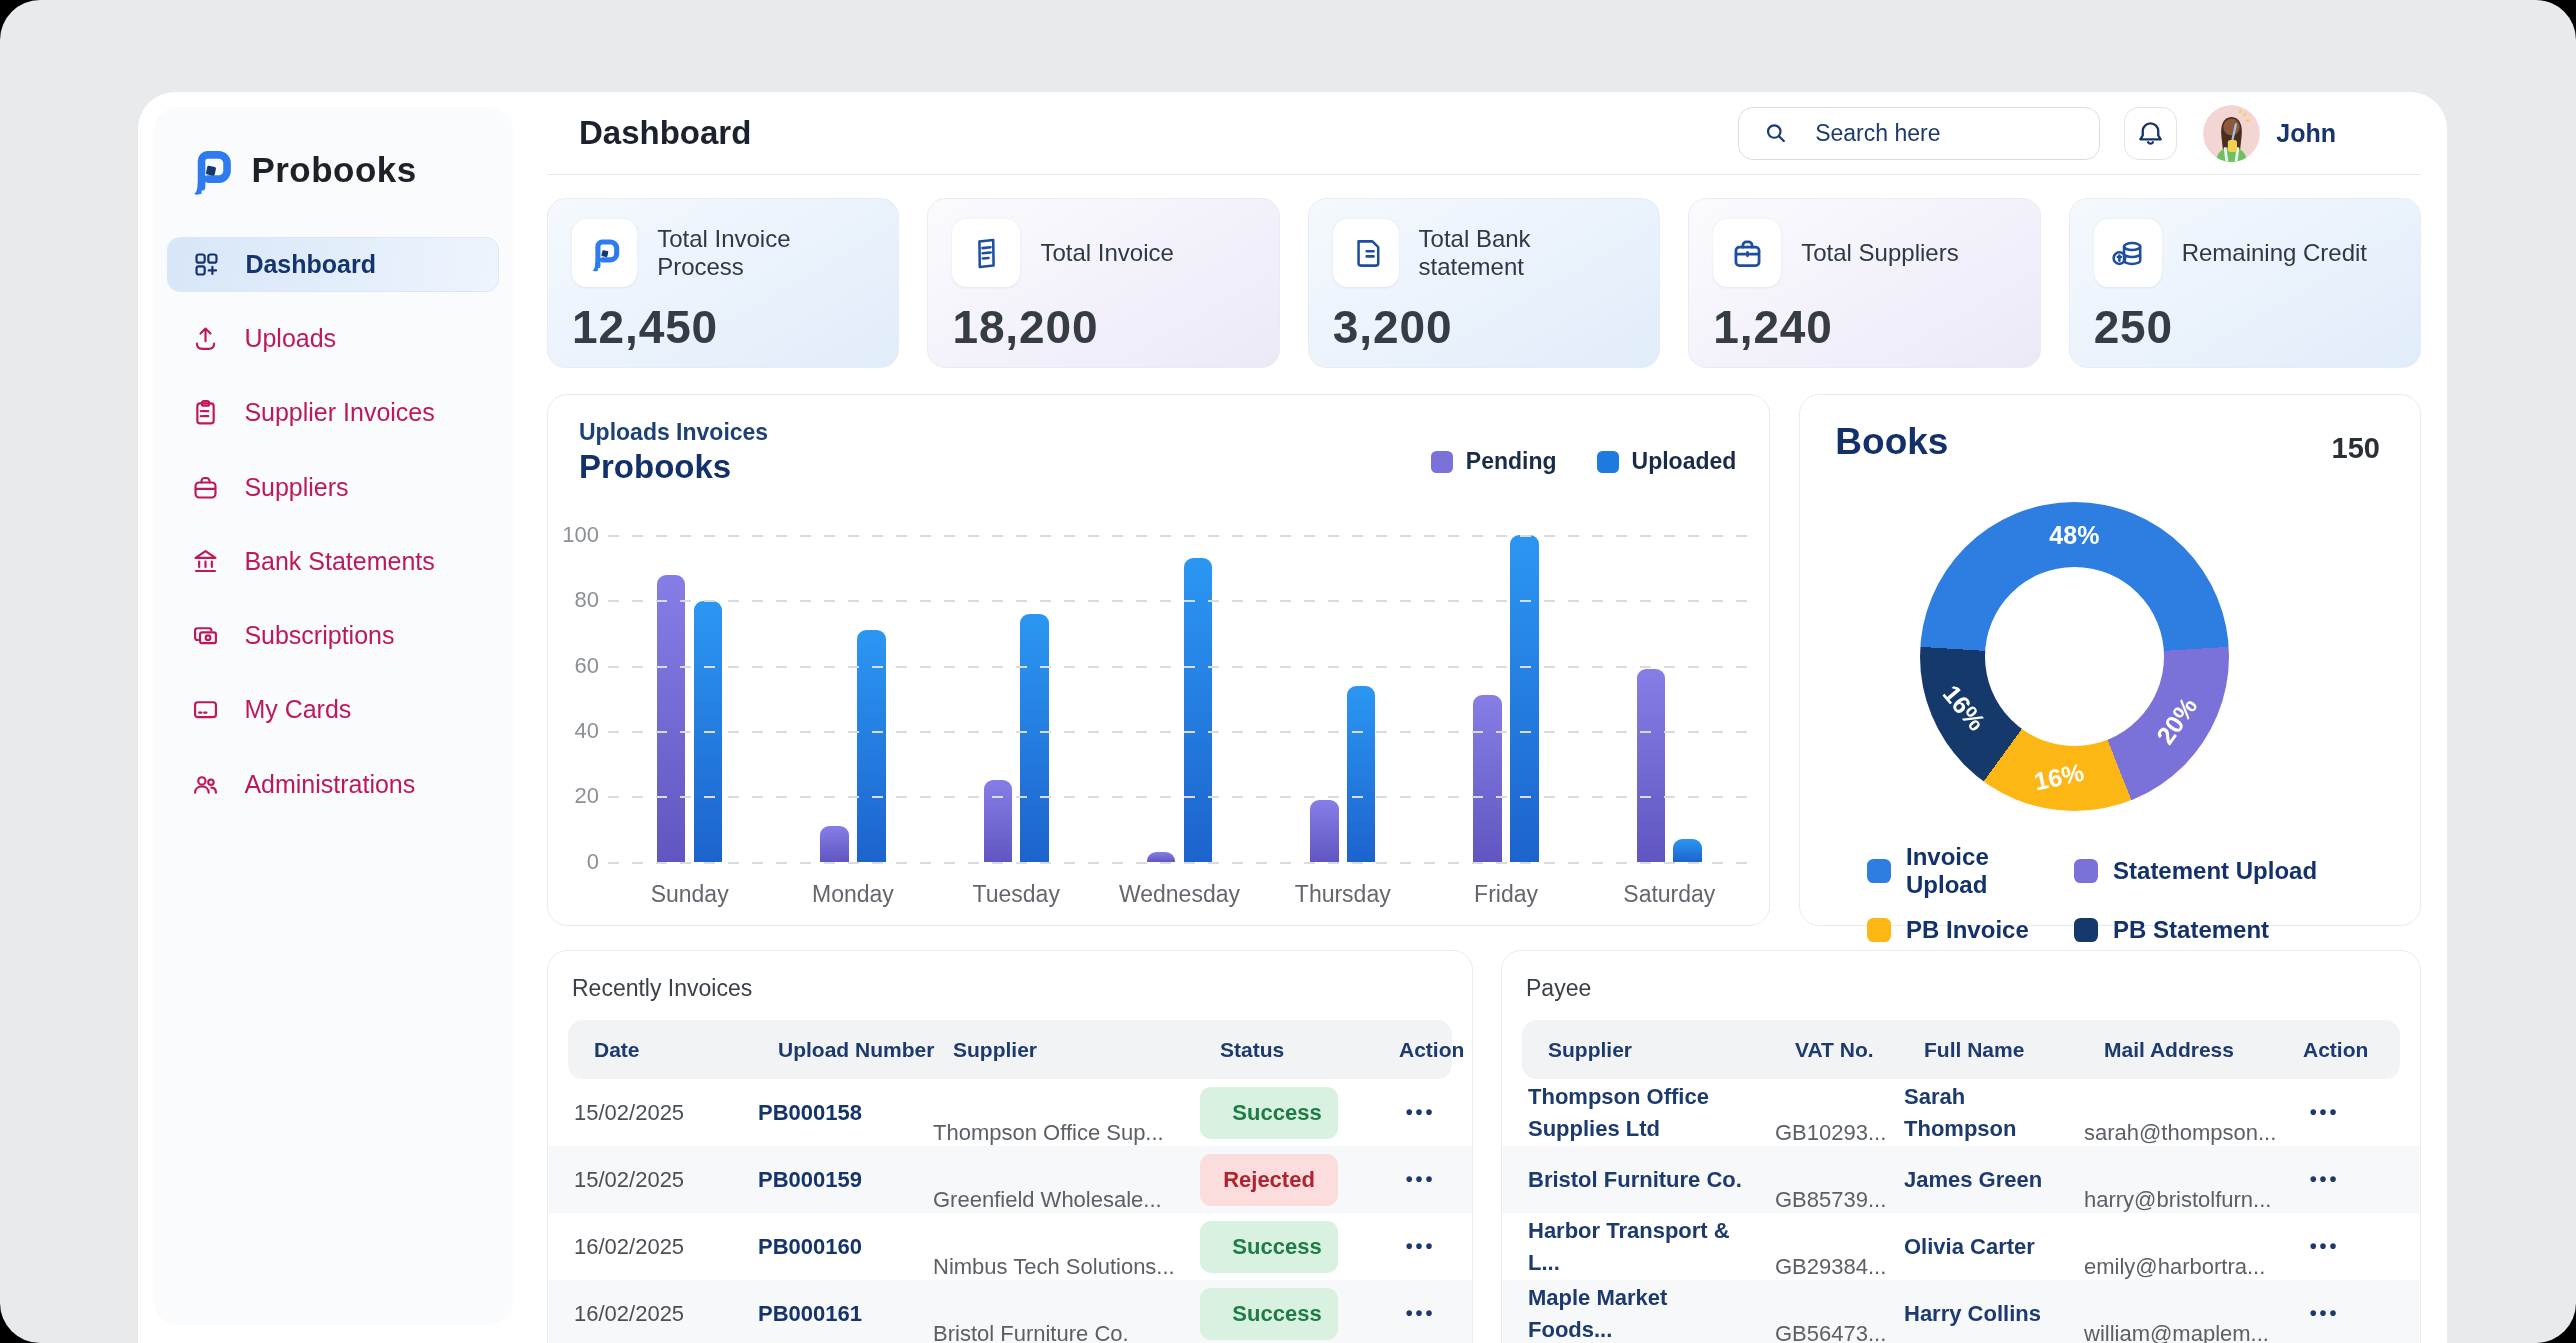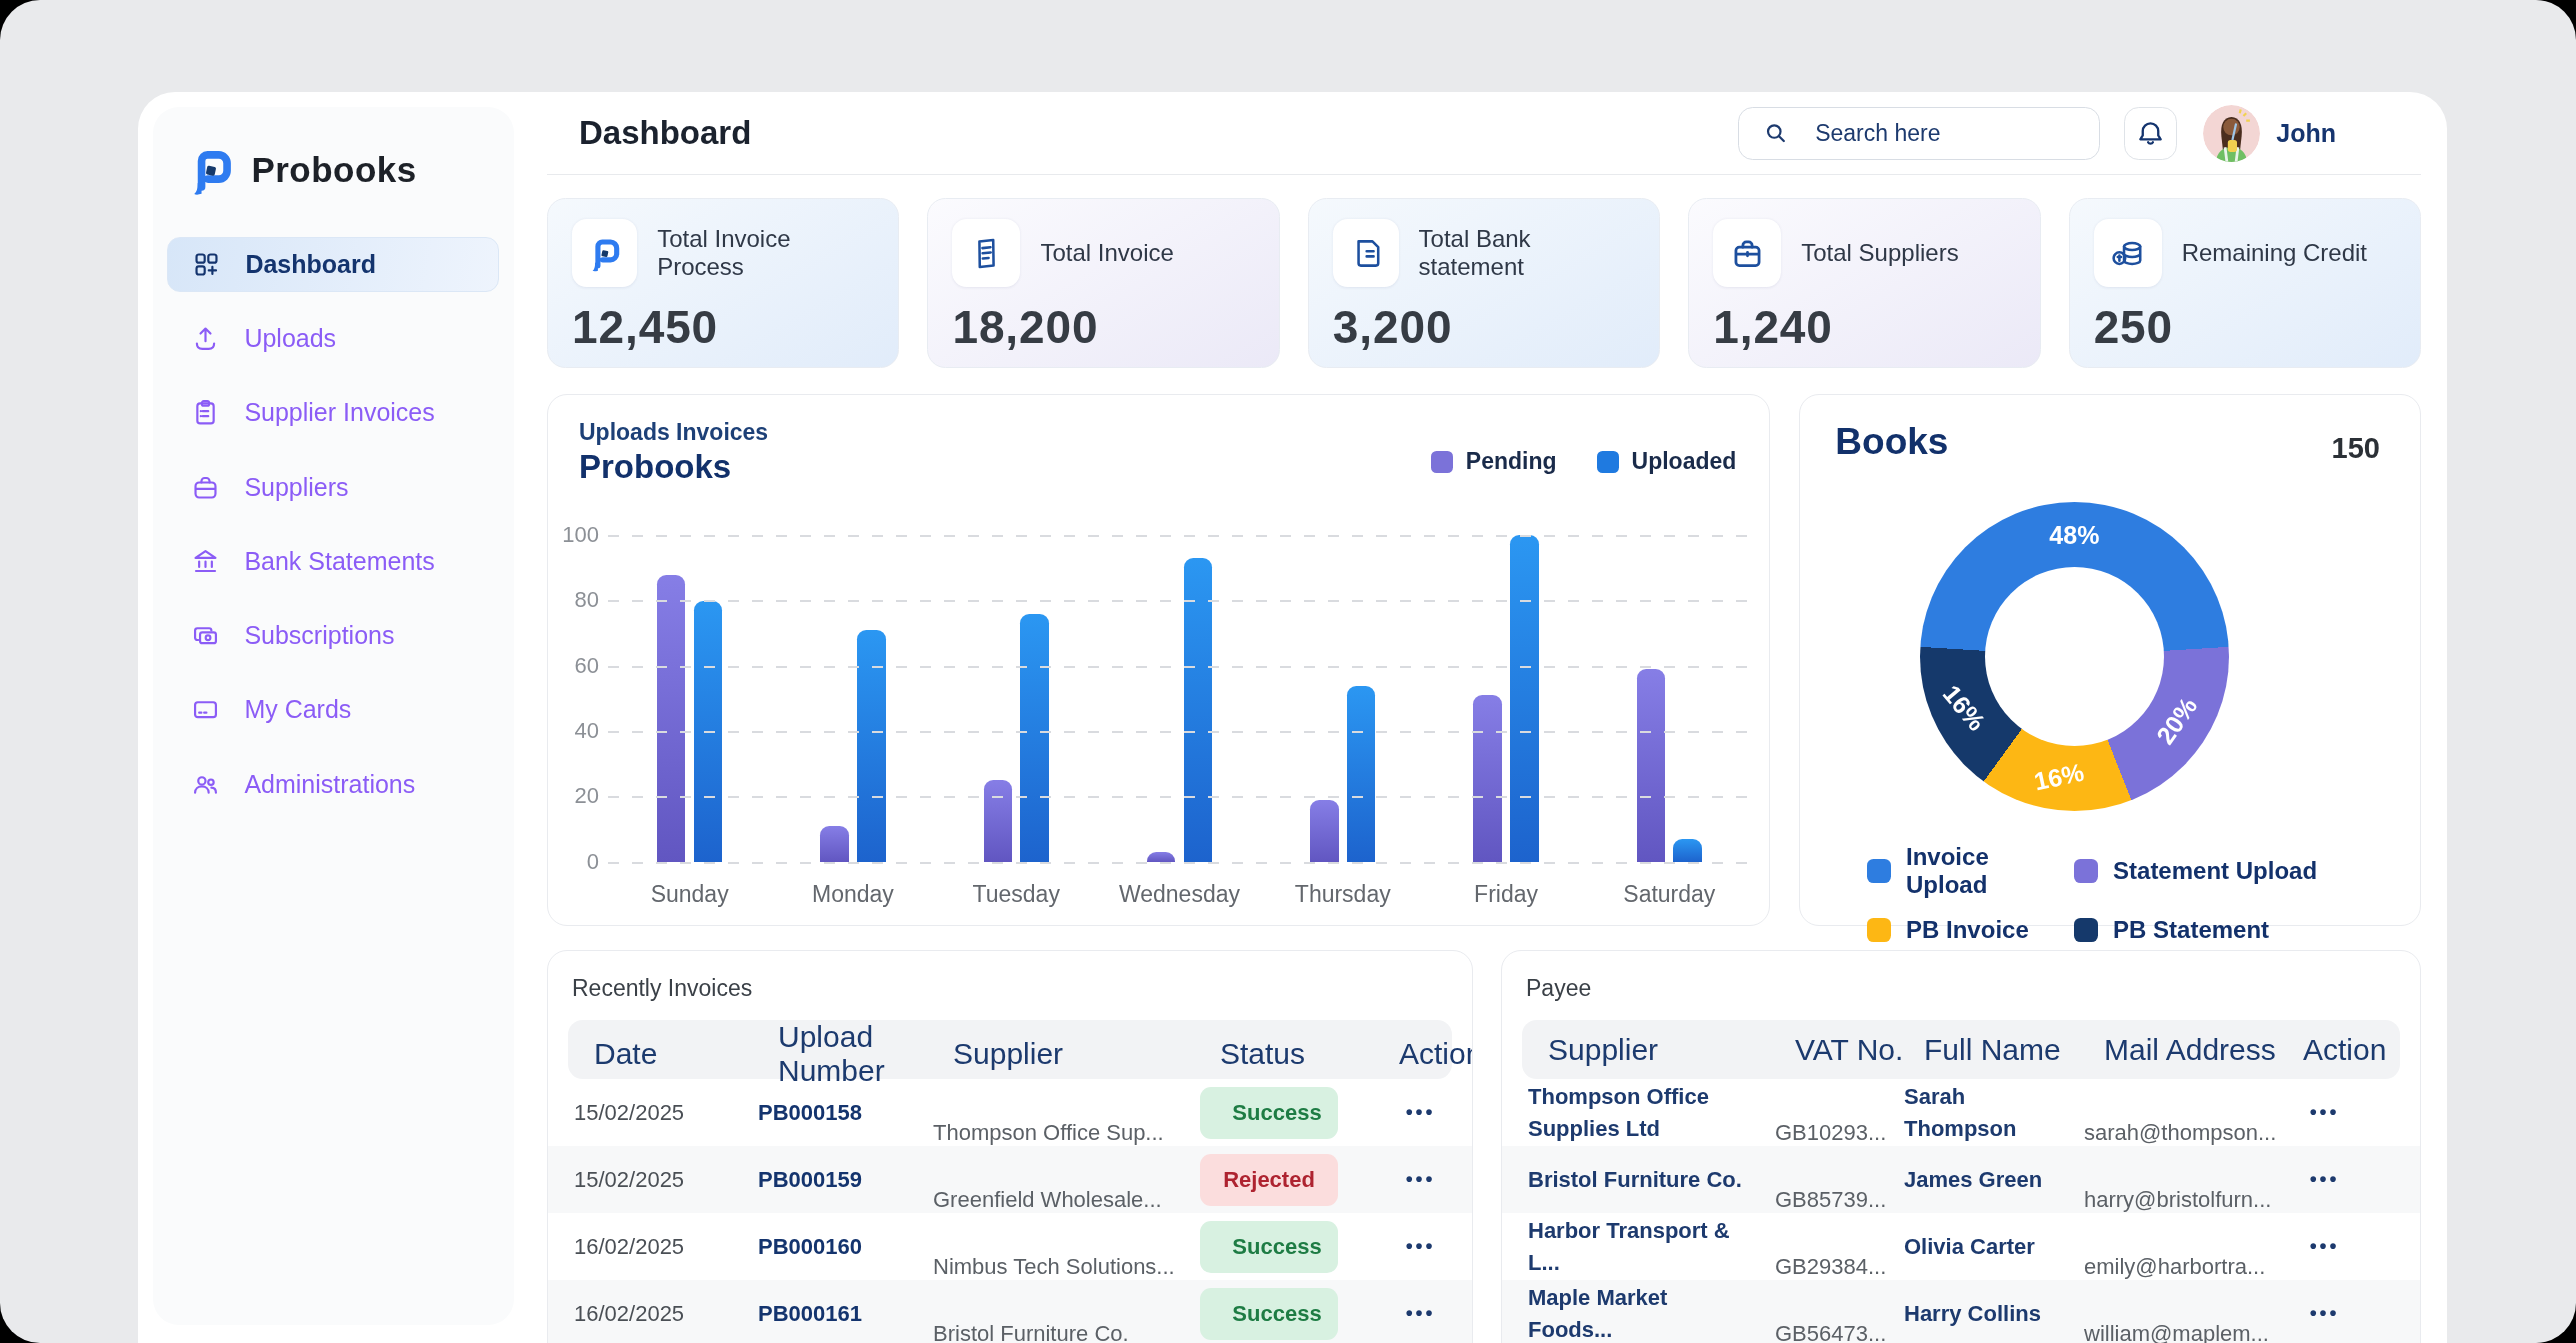--- a/index.html
+++ b/index.html
@@ -8,21 +8,21 @@
   .frame{position:absolute;inset:0;background:#e9eaec;border-radius:40px;overflow:hidden;}
   .app{position:absolute;left:138px;top:92px;width:2309px;height:1251px;background:#fff;
     border-radius:37px 37px 0 0;overflow:hidden;}
 
   
   .sidebar{position:absolute;left:14.7px;top:14.7px;width:361px;height:1218px;background:#fafbfc;border-radius:26px;}
   .logo-row{display:flex;align-items:center;gap:14.7px;padding:37px 0 0 31px;}
   .logo-text{font-size:35px;font-weight:bold;color:#1d2128;letter-spacing:0.5px;}
   .nav{margin-top:40px;padding:0 14.7px;}
   .nav-item{display:flex;align-items:center;gap:24px;height:55px;padding-left:24px;border-radius:13px;
-    color:#8b5cf6;font-size:25px;margin-bottom:19.3px;cursor:pointer;}
+    color:#be185d;font-size:25px;margin-bottom:19.3px;cursor:pointer;}
   .nav-item svg{flex:0 0 auto;}
   .nav-item.active{background:linear-gradient(100deg,#d7e6f8,#eef4fd);border:0.9px solid #dbe7f6;
     color:#14346e;font-weight:bold;}
 
   
   .main{position:absolute;left:409px;top:0;width:1874px;height:1251px;}
   .header{height:83px;display:flex;align-items:center;border-bottom:1.8px solid #e8eaed;padding:0 0 0 32px;}
   .page-title{font-size:33px;font-weight:bold;color:#1b222e;}
   .search{margin-left:auto;width:362px;height:53px;border:1.8px solid #d8dde4;border-radius:14.7px;background:#fff;
     display:flex;align-items:center;gap:26px;padding:0 25px;}
@@ -77,21 +77,21 @@
   .dlegend-item{display:flex;align-items:center;gap:14.7px;font-size:24px;font-weight:600;color:#13316b;}
   .dchip{width:24px;height:24px;border-radius:6.4px;flex:0 0 auto;}
 
   
   .tables{display:flex;gap:28px;margin-top:24px;}
   .table-card{height:432px;background:#fff;border:1.8px solid #e9ebef;border-radius:20px;overflow:hidden;}
   .table-card.left{width:926px;}
   .table-card.right{width:920px;}
   .table-title{padding:24px 0 0 24px;font-size:23px;color:#3a4047;}
   .thead{margin:18.4px 20px 0;background:#f2f3f5;border-radius:14.7px;height:59px;display:grid;align-items:center;
-    font-size:30px;font-weight:normal;color:#1c3a6e;}
+    font-size:21px;font-weight:bold;color:#1c3a6e;}
   .trow{height:67px;display:grid;align-items:center;font-size:22px;color:#4a4f55;}
   .trow.alt{background:#f7f8f9;}
   .grid-inv{grid-template-columns:184px 175px 267px 179px 1fr;padding-left:26px;}
   .grid-pay{grid-template-columns:247px 129px 180px 199px 1fr;padding-left:26px;}
   .cell-link{color:#14346e;font-weight:bold;cursor:pointer;}
   .cell-navy{color:#1d3a6e;font-weight:600;line-height:32px;padding-right:22px;}
   .cell-gray{color:#5b6066;margin-top:40px;}
   .badge{width:138px;height:52px;border-radius:11px;display:flex;align-items:center;justify-content:center;
     font-size:22px;font-weight:600;}
   .badge.success{background:#d8f1e1;color:#1e7c44;padding-left:16px;}

